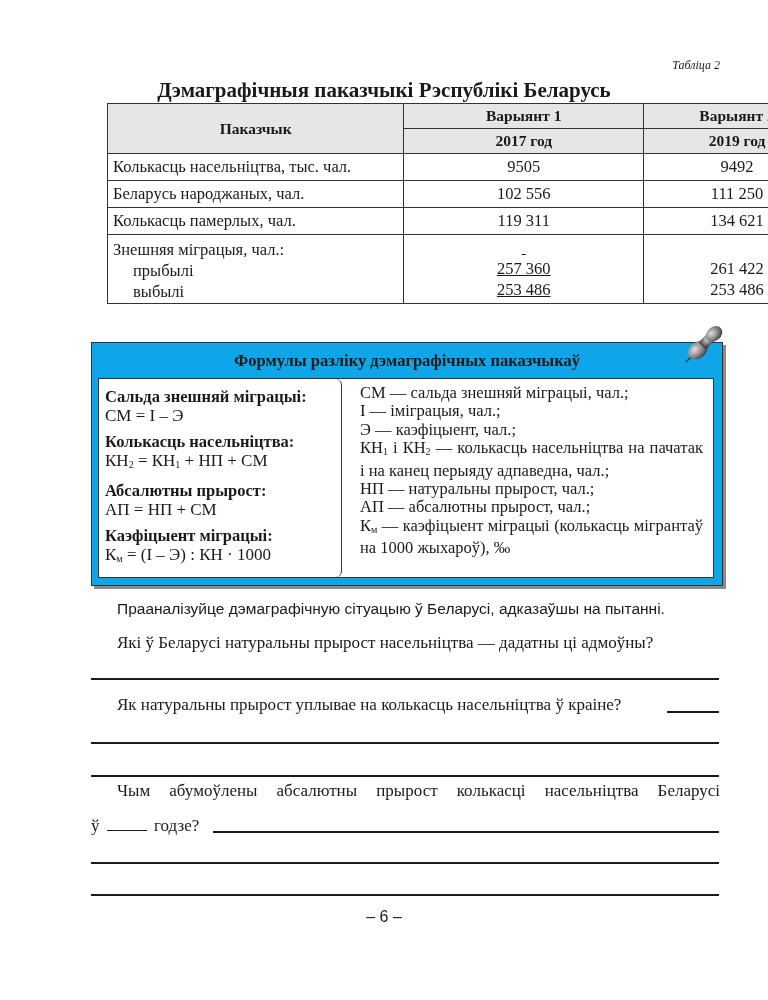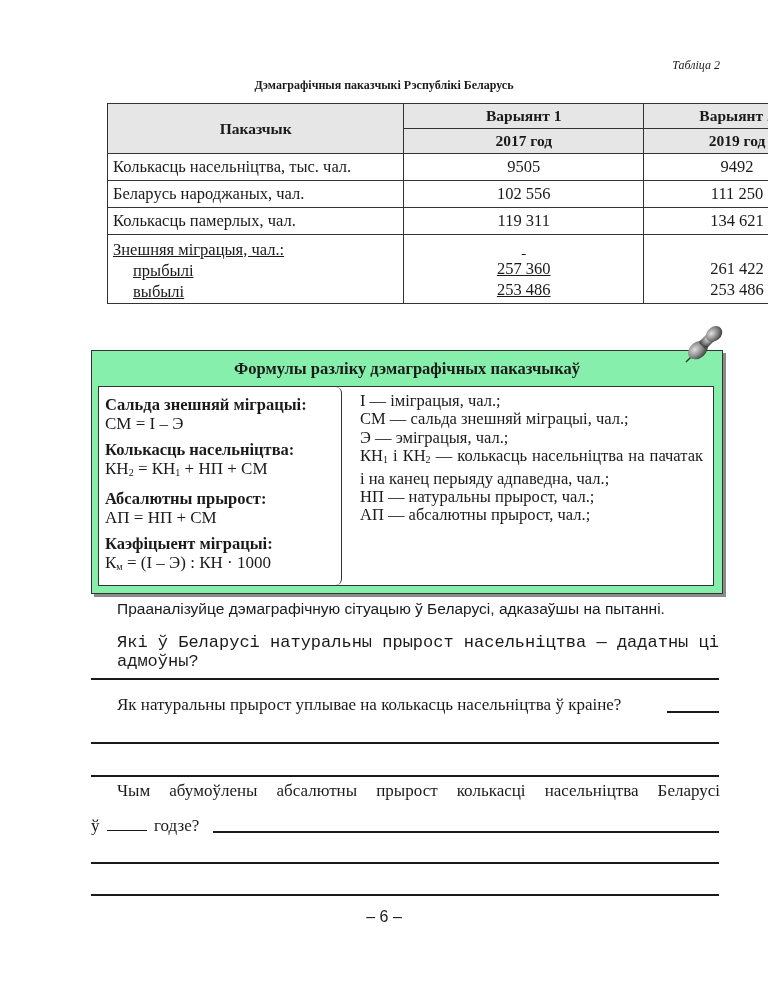--- a/index.html
+++ b/index.html
@@ -1,57 +1,57 @@
 <!DOCTYPE html>
 <html><head>
 <meta charset="utf-8">
 <style>
   html, body { margin: 0; padding: 0; background: #ffffff; }
   body { width: 768px; height: 1000px; position: relative; overflow: hidden;
          font-family: "Liberation Serif", "DejaVu Serif", serif; color: #1a1a1a; }
 
   .table-label { position: absolute; top: 58px; right: 48px; font-style: italic; font-size: 12px; }
   .table-title { position: absolute; top: 78px; left: 0; width: 768px; text-align: center;
-                 font-weight: bold; font-size: 12px; }
+                 font-weight: bold; font-size: 21px; }
 
   table.data { position: absolute; left: 107px; top: 103px; width: 724px; border-collapse: collapse;
                font-size: 16.5px; }
   table.data td, table.data th { border: 1px solid #333; padding: 0; }
   table.data { border: 1.5px solid #333; }
   table.data th { background: #e6e6e6; font-weight: bold; height: 24px; font-size: 15.5px; }
   table.data th.param { width: 240px; }
   table.data td.num { text-align: center; }
   table.data td.lbl { padding-left: 5px; }
   table.data tr.row td { height: 26px; }
   table.data td.col1, table.data th.col1 { width: 194px; }
   table.data td.col2, table.data th.col2 { width: 151px; }
   .mig-lbl div { line-height: 21px; }
   .mig-lbl .sub { padding-left: 20px; }
   .mig-num div { line-height: 21px; }
 
   .formula-box { position: absolute; left: 91px; top: 342px; width: 630px; height: 242px;
-                 background: #86efac; border: 1.5px solid #333; box-shadow: 3px 3px 0 #8a8a8a; margin-top: 8px; }
+                 background: #0ea5e9; border: 1.5px solid #333; box-shadow: 3px 3px 0 #8a8a8a; }
   .formula-title { position: absolute; top: 8px; left: 0; width: 100%; text-align: center;
                    font-weight: bold; font-size: 16.5px; }
   .formula-inner { position: absolute; left: 6px; top: 35px; width: 614px; height: 198px;
                    background: #ffffff; border: 1px solid #333; display: flex; }
   .formula-left { width: 243px; border-right: 1px solid #333; padding: 8px 0 0 6px; box-sizing: border-box; border-radius: 6px; }
   .formula-right { flex: 1; padding: 5px 10px 0 18px; box-sizing: border-box; font-size: 16.5px;
                    line-height: 18.4px; text-align: justify; }
   .f-block { margin-bottom: 6px; }
   .f-head { font-weight: bold; font-size: 16.5px; line-height: 19px; }
   .f-eq { font-size: 17px; line-height: 20px; }
   sub { font-size: 10px; vertical-align: -2px; }
 
   .pushpin { position: absolute; left: 680px; top: 322px; width: 48px; height: 48px; }
 
   .instruction { position: absolute; left: 117px; top: 600px;
                  font-family: "Liberation Sans", "DejaVu Sans", sans-serif; font-size: 15.5px; }
   .q { position: absolute; font-size: 17px; }
-  .q1 { left: 117px; top: 633px; font-family: Liberation Mono, monospace; }
+  .q1 { left: 117px; top: 633px; }
   .q2 { left: 117px; top: 695px; }
   .q3 { left: 117px; top: 781px; width: 603px; text-align: justify; text-align-last: justify; }
   .q3b { left: 91px; top: 816px; }
   .line { position: absolute; height: 1.5px; background: #1a1a1a; }
   .blank-inline { display: inline-block; width: 40px; border-bottom: 1.5px solid #1a1a1a; height: 14px;
                   vertical-align: baseline; margin: 0 3px; }
   .page-num { position: absolute; top: 908px; left: 0; width: 768px; text-align: center;
               font-family: "Liberation Sans", "DejaVu Sans", sans-serif; font-size: 16px; }
 </style>
 </head>
@@ -80,21 +80,21 @@
     <td class="lbl">Беларусь народжаных, чал.</td>
     <td class="num col1">102 556</td>
     <td class="num col2">111 250</td>
   </tr>
   <tr class="row">
     <td class="lbl">Колькасць памерлых, чал.</td>
     <td class="num col1">119 311</td>
     <td class="num col2">134 621</td>
   </tr>
   <tr>
-    <td class="lbl mig-lbl" style="padding-top:2px;padding-bottom:0;text-decoration:underline;">
+    <td class="lbl mig-lbl" style="padding-top:2px;padding-bottom:0;">
       <div>Знешняя міграцыя, чал.:</div>
       <div class="sub">прыбылі</div>
       <div class="sub">выбылі</div>
     </td>
     <td class="num col1 mig-num" style="padding-top:2px;padding-bottom:3px;text-decoration:underline;">
       <div>&nbsp;</div>
       <div>257 360</div>
       <div>253 486</div>
     </td>
     <td class="num col2 mig-num" style="padding-top:2px;padding-bottom:3px;">
@@ -121,26 +121,27 @@
       <div class="f-block">
         <div class="f-head">Абсалютны прырост:</div>
         <div class="f-eq">АП = НП + СМ</div>
       </div>
       <div class="f-block">
         <div class="f-head">Каэфіцыент міграцыі:</div>
         <div class="f-eq">К<sub>м</sub> = (І – Э) : КН · 1000</div>
       </div>
     </div>
     <div class="formula-right">
+      <div>СМ — сальда знешняй міграцыі, чал.;</div>
       <div>І — іміграцыя, чал.;</div>
-      <div>СМ — сальда знешняй міграцыі, чал.;</div>
-      <div>Э — эміграцыя, чал.;</div>
+      <div>Э — каэфіцыент, чал.;</div>
       <div>КН<sub>1</sub> і КН<sub>2</sub> — колькасць насельніцтва на па­чатак і на канец перыяду адпаведна, чал.;</div>
       <div>НП — натуральны прырост, чал.;</div>
       <div>АП — абсалютны прырост, чал.;</div>
+      <div>К<sub>м</sub> — каэфіцыент міграцыі (колькасць мігрантаў на 1000 жыхароў), ‰</div>
     </div>
   </div>
 </div>
 
 <svg class="pushpin" viewBox="0 0 48 48">
   <defs>
     <radialGradient id="pg" cx="40%" cy="35%" r="65%">
       <stop offset="0%" stop-color="#e0e0e0"></stop>
       <stop offset="60%" stop-color="#888"></stop>
       <stop offset="100%" stop-color="#444"></stop>

